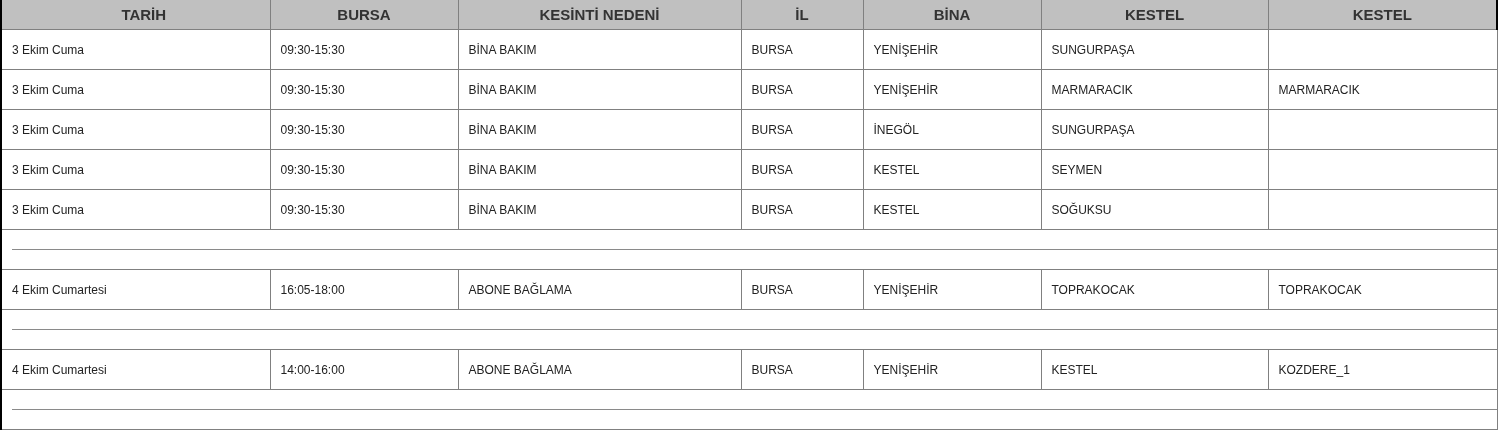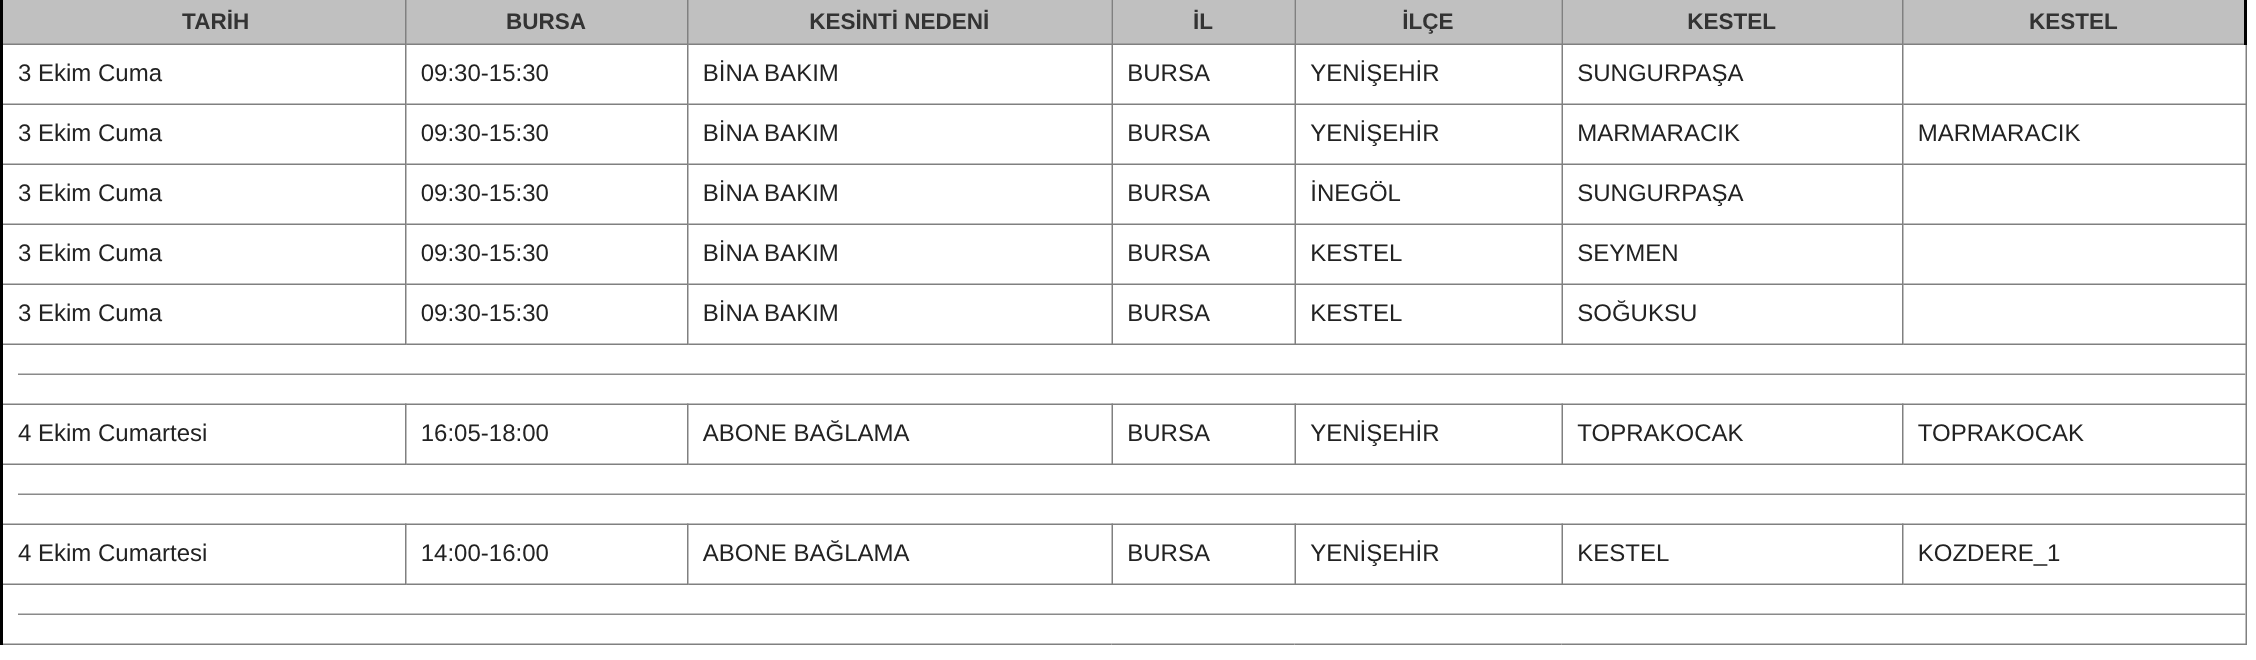--- a/index.html
+++ b/index.html
@@ -19,21 +19,21 @@
     padding: 0;
     text-align: center;
     border: 1px solid #808080;
     border-top: none;
   }
   thead th:first-child { border-left: 2px solid #000; padding-left: 16px; }
   thead th:last-child { border-right: 2px solid #000; }
   tbody td {
     height: 39px;
     padding: 0 10px;
-    font-size: 16px;
+    font-size: 12px;
     color: #222222;
     border: 1px solid #808080;
     white-space: nowrap;
     overflow: hidden;
     vertical-align: middle;
   }
   tbody td:first-child { border-left: 2px solid #000; }
   tbody tr.sep td {
     padding: 0 0 0 10px;
     border-left: 2px solid #000;
@@ -56,21 +56,21 @@
     <col style="width:178px">
     <col style="width:227px">
     <col style="width:229px">
   </colgroup>
   <thead>
     <tr>
       <th>TARİH</th>
       <th>BURSA</th>
       <th>KESİNTİ NEDENİ</th>
       <th>İL</th>
-      <th>İLÇE</th>
+      <th>BİNA</th>
       <th>KESTEL</th>
       <th>KESTEL</th>
     </tr>
   </thead>
   <tbody id="table-body">
     <tr>
       <td>3 Ekim Cuma</td>
       <td>09:30-15:30</td>
       <td>BİNA BAKIM</td>
       <td>BURSA</td>

